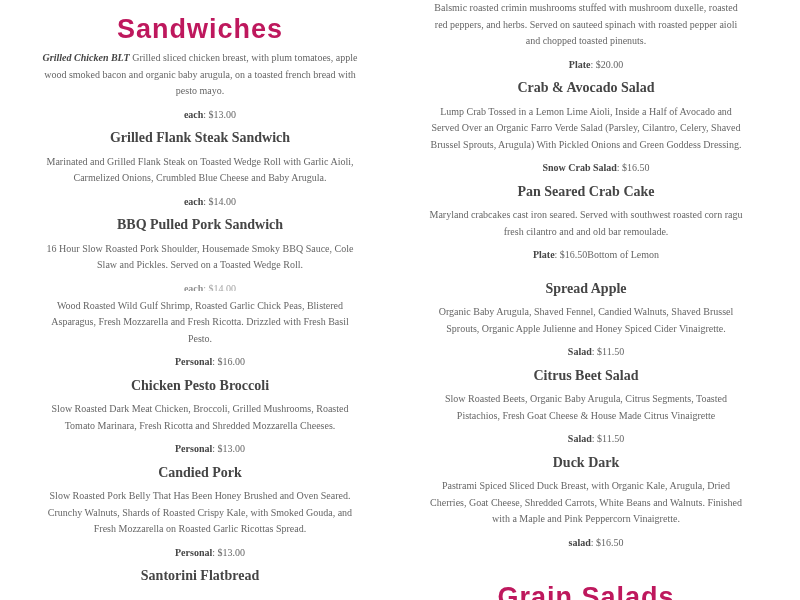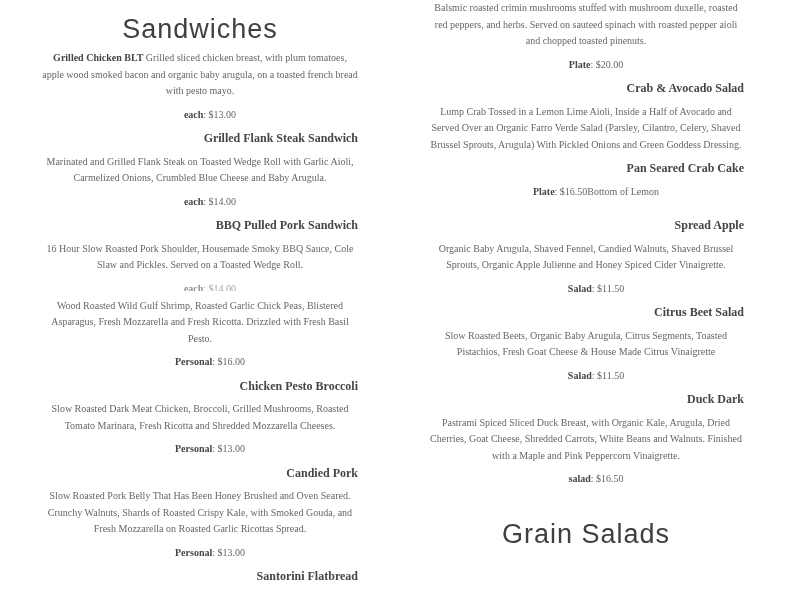--- a/index.html
+++ b/index.html
@@ -11,44 +11,43 @@
     overflow: hidden;
     font-family: "Liberation Serif", serif;
     color: #666666;
   }
   .col { position: absolute; top: 0; width: 316px; text-align: center; }
   .col-left  { left: 42px; }
   .col-right { left: 428px; }
 
   .menu-title {
     font-family: "Liberation Sans", sans-serif;
-    font-weight: 400;
+    font-weight: 700;
     font-size: 27px;
     line-height: 34px;
     letter-spacing: 1px;
-    color: #404040;
+    color: #be185d;
     margin: 12px 0 4px 0;
   }
   .menu-title.clipped { margin-top: 29px; }
 
   .item-name {
-    font-size: 12px;
+    font-size: 14px;
     line-height: 16.5px;
     font-weight: bold;
     color: #454545;
     margin: 0 0 7px 0;
-    text-align: right;
   }
   .desc {
     font-size: 10px;
     line-height: 16.5px;
     margin: 0 0 7px 0;
     color: #666666;
   }
-  .desc .inline-name { font-weight: bold; color: #454545; }
+  .desc .inline-name { font-weight: bold; color: #454545; font-style: italic; }
   .price {
     font-size: 10px;
     line-height: 16.5px;
     margin: 0 0 7px 0;
     color: #666666;
   }
   .price .price-label { font-weight: bold; color: #454545; margin-left: 20px; }
 
   .clip-line { height: 10px; overflow: hidden; opacity: 0.6; margin: 0 0 7px 0; }
   .clip-line .price { margin: 0; }
@@ -109,24 +108,26 @@
   <div class="col col-right">
 
     <div>
       <p class="desc" style="margin-top:0">Balsmic roasted crimin mushrooms stuffed with mushroom duxelle, roasted red peppers, and herbs. Served on sauteed spinach with roasted pepper aioli and chopped toasted pinenuts.</p>
       <p class="price"><span class="price-label">Plate</span><span>: $20.00</span></p>
     </div>
 
     <div>
       <h4 class="item-name">Crab &amp; Avocado Salad</h4>
       <p class="desc">Lump Crab Tossed in a Lemon Lime Aioli, Inside a Half of Avocado and Served Over an Organic Farro Verde Salad (Parsley, Cilantro, Celery, Shaved Brussel Sprouts, Arugula) With Pickled Onions and Green Goddess Dressing.</p>
+      <p class="price"><span class="price-label">Snow Crab Salad</span><span>: $16.50</span></p>
     </div>
 
     <div>
       <h4 class="item-name">Pan Seared Crab Cake</h4>
+      <p class="desc">Maryland crabcakes cast iron seared. Served with southwest roasted corn ragu fresh cilantro and and old bar remoulade.</p>
       <p class="price"><span class="price-label">Plate</span><span>: $16.50Bottom of Lemon</span></p>
     </div>
 
     <div>
       <h4 class="item-name gap-top">Spread Apple</h4>
       <p class="desc">Organic Baby Arugula, Shaved Fennel, Candied Walnuts, Shaved Brussel Sprouts, Organic Apple Julienne and Honey Spiced Cider Vinaigrette.</p>
       <p class="price"><span class="price-label">Salad</span><span>: $11.50</span></p>
     </div>
 
     <div>

